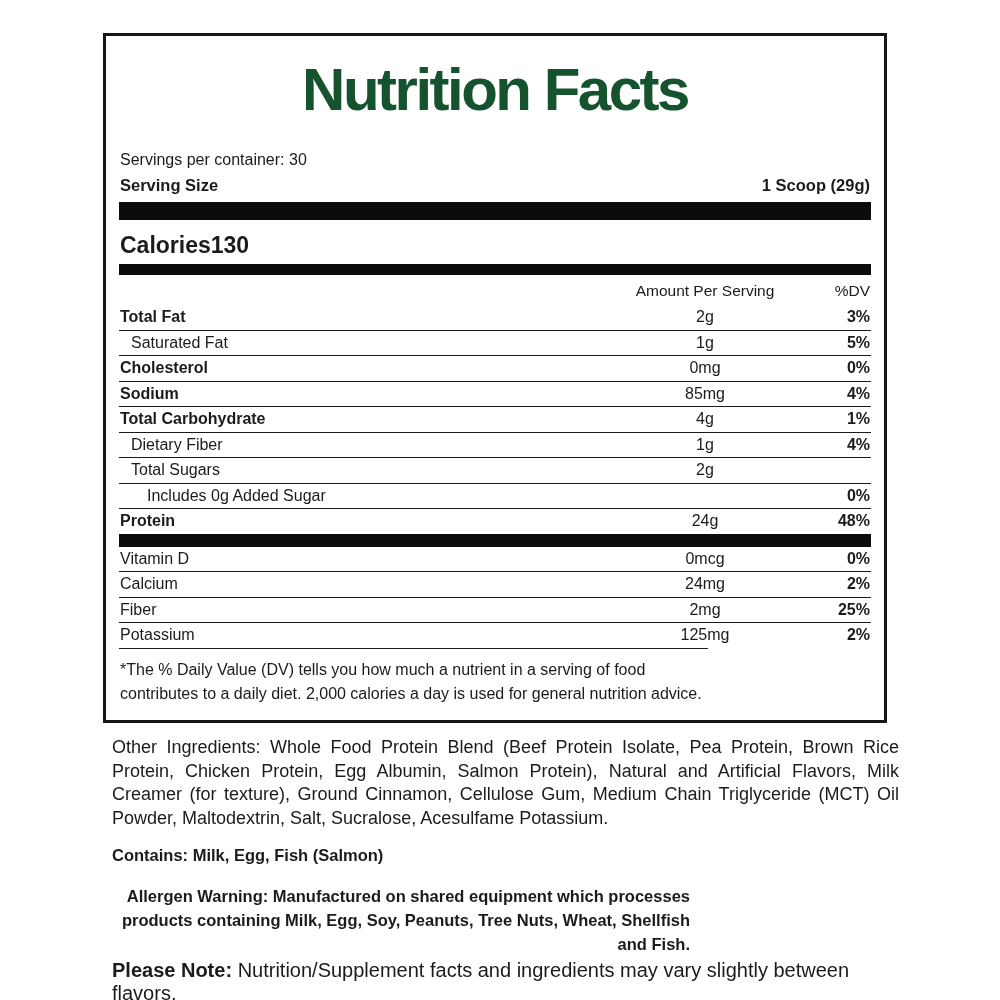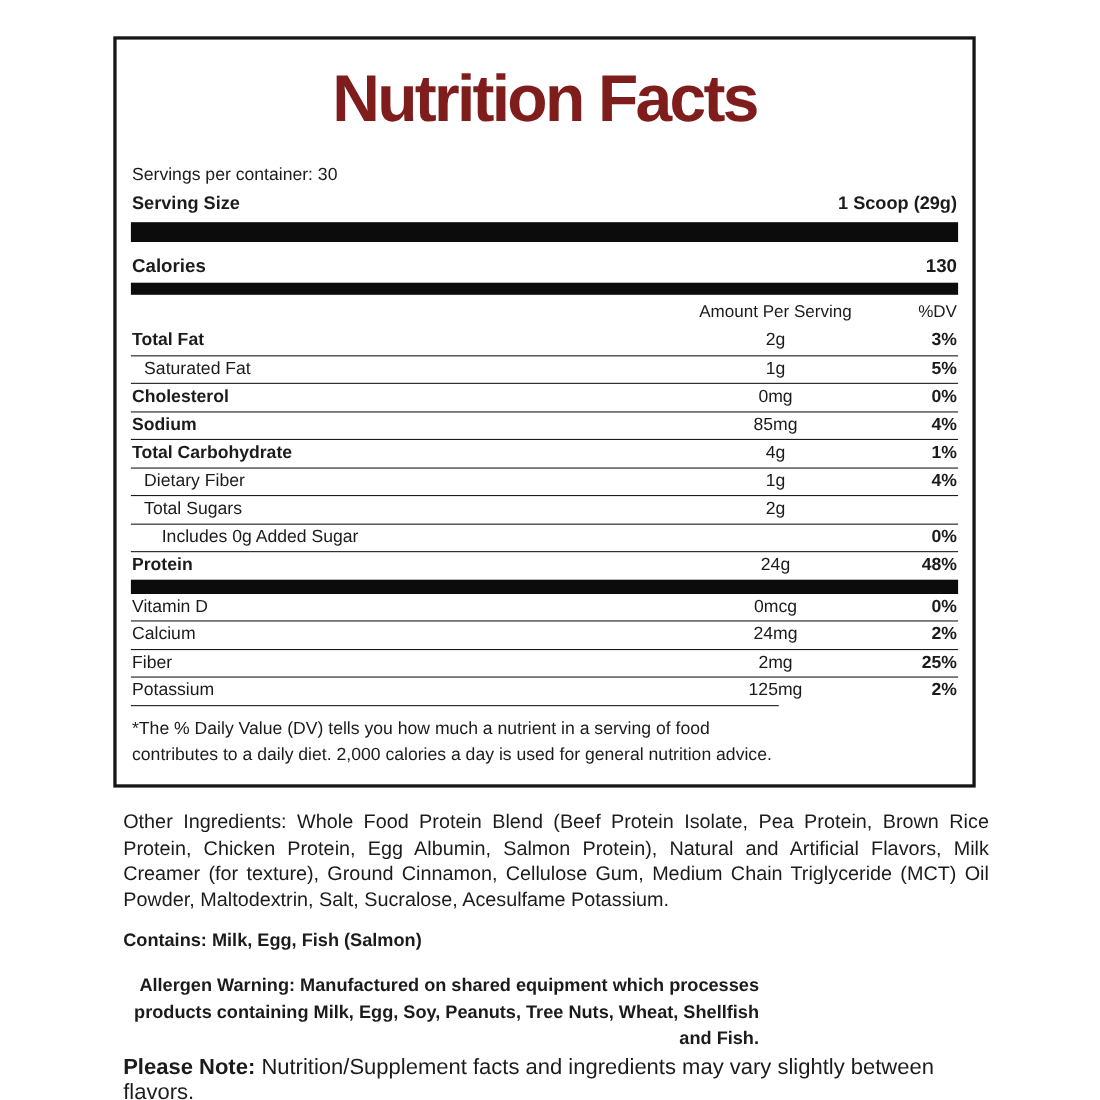--- a/index.html
+++ b/index.html
@@ -6,29 +6,29 @@
   .page{
     position:relative;width:1000px;height:1000px;background:#ffffff;
     font-family:"Liberation Sans","DejaVu Sans",sans-serif;color:#1b1b1b;overflow:hidden;
   }
   .nf-box{
     position:absolute;left:103px;top:33px;width:784px;box-sizing:border-box;
     border:3px solid #161616;background:#ffffff;padding:8px 13px 14px 13px;
   }
   .nf-title{
     margin:14px 0 30px 0;text-align:center;font-weight:bold;font-size:60px;
-    letter-spacing:-2.5px;color:#7f1d1d;line-height:1.05;
+    letter-spacing:-2.5px;color:#14532d;line-height:1.05;
   }
   .servings{font-size:16px;margin:0 0 7px 1px;}
   .ss-row{display:flex;justify-content:space-between;font-weight:bold;font-size:16.5px;padding:0 1px 7px 1px;}
   .bar{background:#0c0c0c;width:100%;}
   .bar-lg{height:18px;}
   .bar-md{height:11px;}
   .bar-pr{height:13px;}
-  .cal-row{display:flex;justify-content:space-between;font-weight:bold;font-size:17px;padding:12px 1px 5px 1px;}
+  .cal-row{display:flex;font-weight:bold;font-size:23px;padding:12px 1px 5px 1px;}
   .grid{display:grid;grid-template-columns:1fr 170px 80px;align-items:baseline;}
   .hdr-row{font-size:15.5px;padding:7px 1px 5px 1px;}
   .hdr-amt{text-align:center;}
   .hdr-dv{text-align:right;}
   .nrow{font-size:16px;padding:3px 1px 3px 1px;border-top:1px solid #1b1b1b;line-height:18.5px;}
   .nrow.first{border-top:none;}
   .nname{padding-left:0;}
   .ind1 .nname{padding-left:11px;}
   .ind2 .nname{padding-left:27px;}
   .bold-name .nname{font-weight:bold;}

